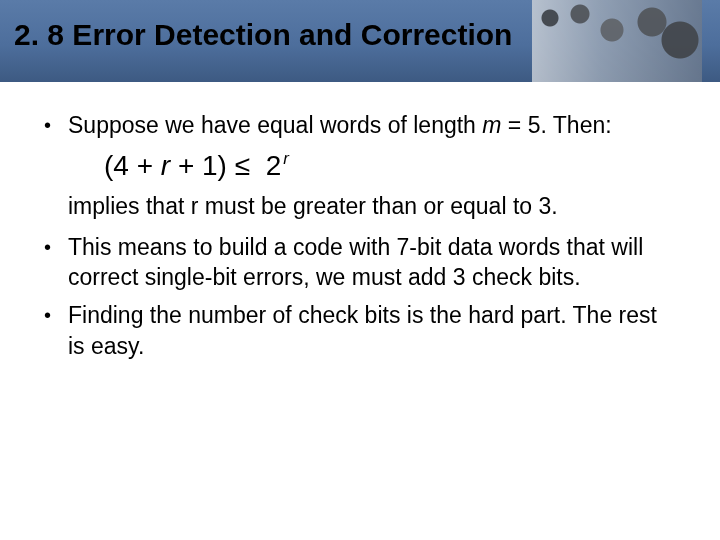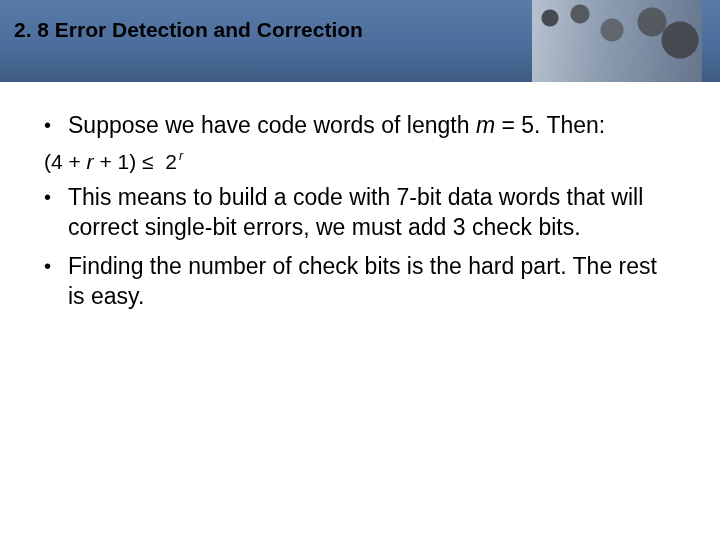--- a/index.html
+++ b/index.html
@@ -27,21 +27,21 @@
       radial-gradient(circle at 80px 30px, #666 11px, transparent 12px),
       radial-gradient(circle at 120px 22px, #555 14px, transparent 15px),
       radial-gradient(circle at 148px 40px, #444 18px, transparent 19px),
       linear-gradient(to right, #c8ced6 0%, #9aa6b6 40%, #6c7a8e 100%);
     opacity: 0.85;
   }
   .title {
     position: absolute;
     top: 18px;
     left: 14px;
-    font-size: 21px;
+    font-size: 30px;
     font-weight: bold;
     color: #000;
   }
   .content {
     position: absolute;
     top: 110px;
     left: 0;
     right: 0;
     padding: 0 44px 0 44px;
   }
@@ -54,21 +54,22 @@
   }
   .bullet .dot {
     flex: 0 0 auto;
     width: 24px;
     text-align: left;
     margin-top: 2px;
     font-size: 20px;
   }
   .bullet .text { flex: 1 1 auto; }
   .sub {
-    font-size: 21px;
+    margin-left: 60px;
+    font-size: 28px;
     line-height: 1.32;
     margin-bottom: 6px;
     margin-top: 6px;
   }
   .cont {
     margin-left: 24px;
     font-size: 23px;
     line-height: 1.32;
     margin-bottom: 10px;
   }
@@ -89,28 +90,29 @@
   <div class="header-photo"></div>
 </div>
 
 <div class="title">2. 8 Error Detection and Correction</div>
 
 <div class="content">
 
   <div class="bullet">
     <div class="dot">•</div>
     <div class="text">
-      <span>Suppose we have code words of length </span><span class="italic">m</span><span> = 5. Then:</span>
+      <span>Suppose we have equal words of length </span><span class="italic">m</span><span> = 5. Then:</span>
     </div>
   </div>
 
   <div class="sub">
     <span>(4 + </span><span class="italic">r</span><span> + 1) </span><span>≤</span><span>&nbsp; 2</span><span class="sup">r</span>
   </div>
 
+  <div class="cont">implies that r must be greater than or equal to 3.</div>
 
   <div class="bullet">
     <div class="dot">•</div>
     <div class="text">This means to build a code with 7-bit data words that will correct single-bit errors, we must add 3 check bits.</div>
   </div>
 
   <div class="bullet">
     <div class="dot">•</div>
     <div class="text">Finding the number of check bits is the hard part. The rest is easy.</div>
   </div>

